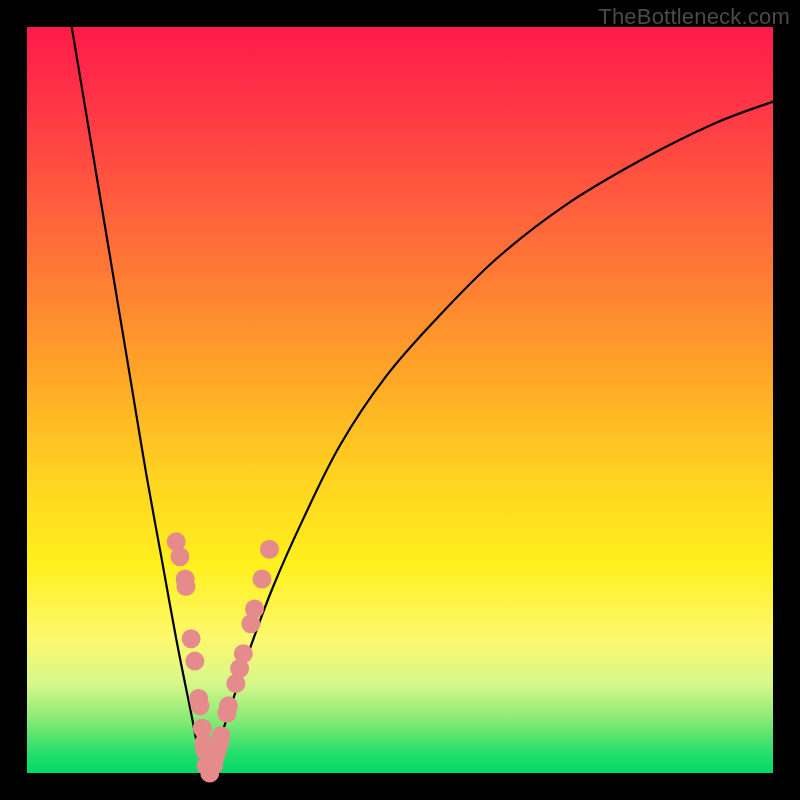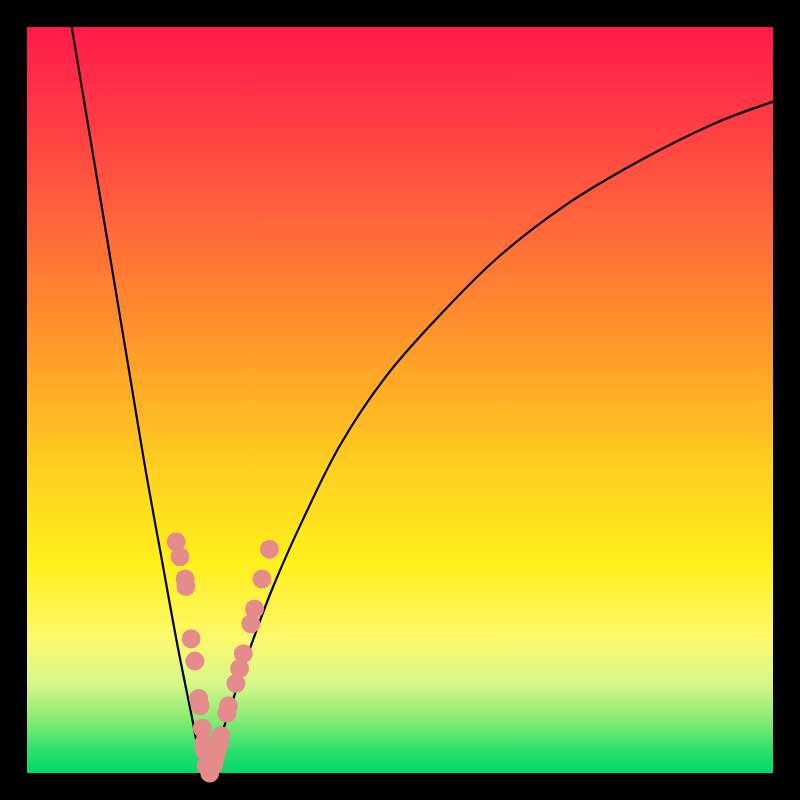--- a/index.html
+++ b/index.html
@@ -89,13 +89,14 @@
         <circle cx="208.88000000000002" cy="656.48" r="9.5" fill="#e58b8b" stroke="#d87f7f" stroke-width="0"></circle>
         <circle cx="212.60999999999999" cy="641.56" r="9.5" fill="#e58b8b" stroke="#d87f7f" stroke-width="0"></circle>
         <circle cx="216.33999999999997" cy="626.64" r="9.5" fill="#e58b8b" stroke="#d87f7f" stroke-width="0"></circle>
         <circle cx="223.79999999999998" cy="596.8" r="9.5" fill="#e58b8b" stroke="#d87f7f" stroke-width="0"></circle>
         <circle cx="227.53" cy="581.88" r="9.5" fill="#e58b8b" stroke="#d87f7f" stroke-width="0"></circle>
         <circle cx="234.99" cy="552.04" r="9.5" fill="#e58b8b" stroke="#d87f7f" stroke-width="0"></circle>
         <circle cx="242.45000000000002" cy="522.2" r="9.5" fill="#e58b8b" stroke="#d87f7f" stroke-width="0"></circle>
       </g>
   </svg>
 
+  <div class="watermark">TheBottleneck.com</div>
 </div>
 
 </body></html>

